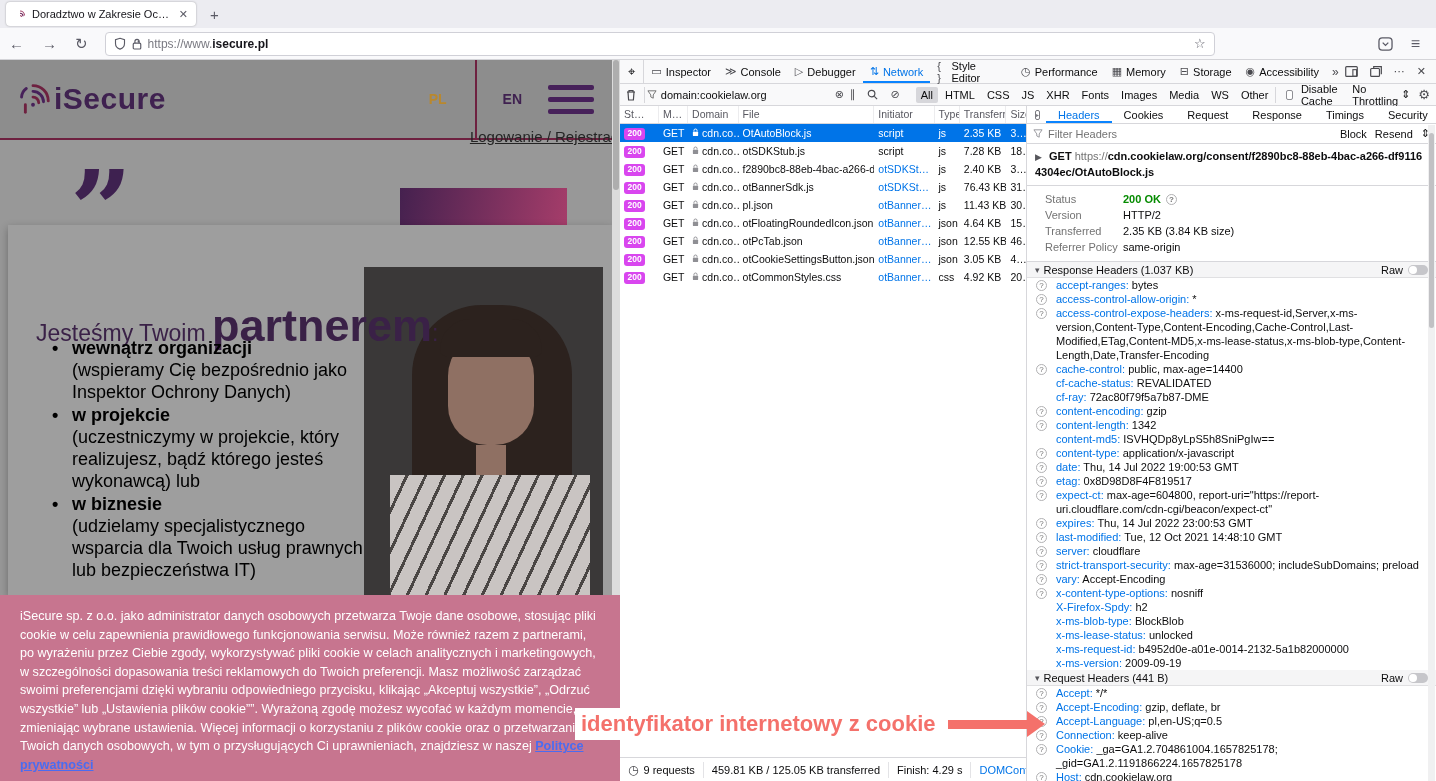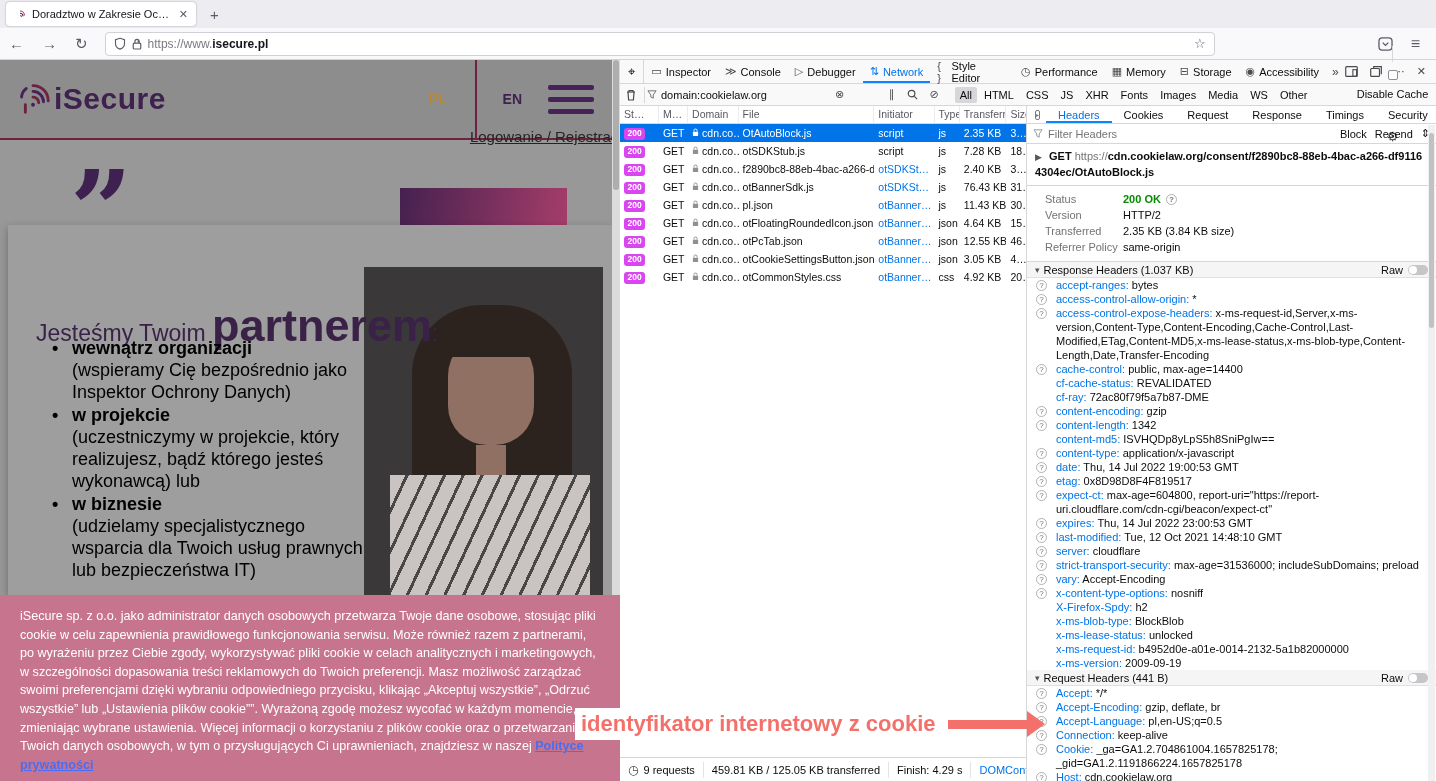--- a/index.html
+++ b/index.html
@@ -68,21 +68,21 @@
   .dt-chevron { padding:0 6px; color:#4a4a4f; font-size:12px; }
   .dt-corner { margin-left:auto; display:flex; align-items:center; gap:12px; padding-right:10px; color:#4a4a4f; }
   .dt-netbar { position:absolute; left:0; top:24px; width:816px; height:22px; background:#f9f9fa; border-bottom:1px solid #d7d7db; display:flex; align-items:center; }
   .nb-ic { padding:0 6px; color:#4a4a4f; display:flex; align-items:center; }
   .nb-div { width:1px; height:16px; background:#d7d7db; margin:0 2px; }
   .nb-filter { display:flex; align-items:center; gap:4px; width:236px; }
   .nb-input { border:none; background:transparent; font-size:11px; font-family:inherit; color:#0c0c0d; width:170px; outline:none; }
   .typefilters { display:flex; align-items:center; gap:2px; margin-left:10px; }
   .tf { padding:2px 5px; border-radius:2px; color:#0c0c0d; }
   .tf.active { background:#d7d7db; }
-  .nb-right { margin-left:auto; display:flex; align-items:center; gap:8px; padding-right:6px;flex-direction:column; }
+  .nb-right { margin-left:auto; display:flex; align-items:center; gap:8px; padding-right:6px; }
   .cachebox { width:10px; height:10px; border:1px solid #8f8f94; background:#fff; border-radius:2px; }
   .throttle { display:flex; align-items:center; gap:3px; }
   .gear { font-size:13px; color:#4a4a4f; }
 
   .net-list { position:absolute; left:0; top:46px; width:406px; bottom:0; }
   .net-cols { display:flex; height:18px; border-bottom:1px solid #d7d7db; color:#585860; font-size:10.5px; }
   .net-cols > div { border-right:1px solid #ececee; padding:2px 0 0 4px; overflow:hidden; white-space:nowrap; }
   .c-st{width:40px;} .c-m{width:30px;} .c-dom{width:52px;} .c-file{width:140px;} .c-init{width:62px;} .c-type{width:26px;} .c-tr{width:48px;} .c-sz{width:20px; border-right:none !important;}
   .net-row { display:flex; height:18px; align-items:center; font-size:10.5px; }
   .net-row > div { padding-left:4px; overflow:hidden; white-space:nowrap; }

